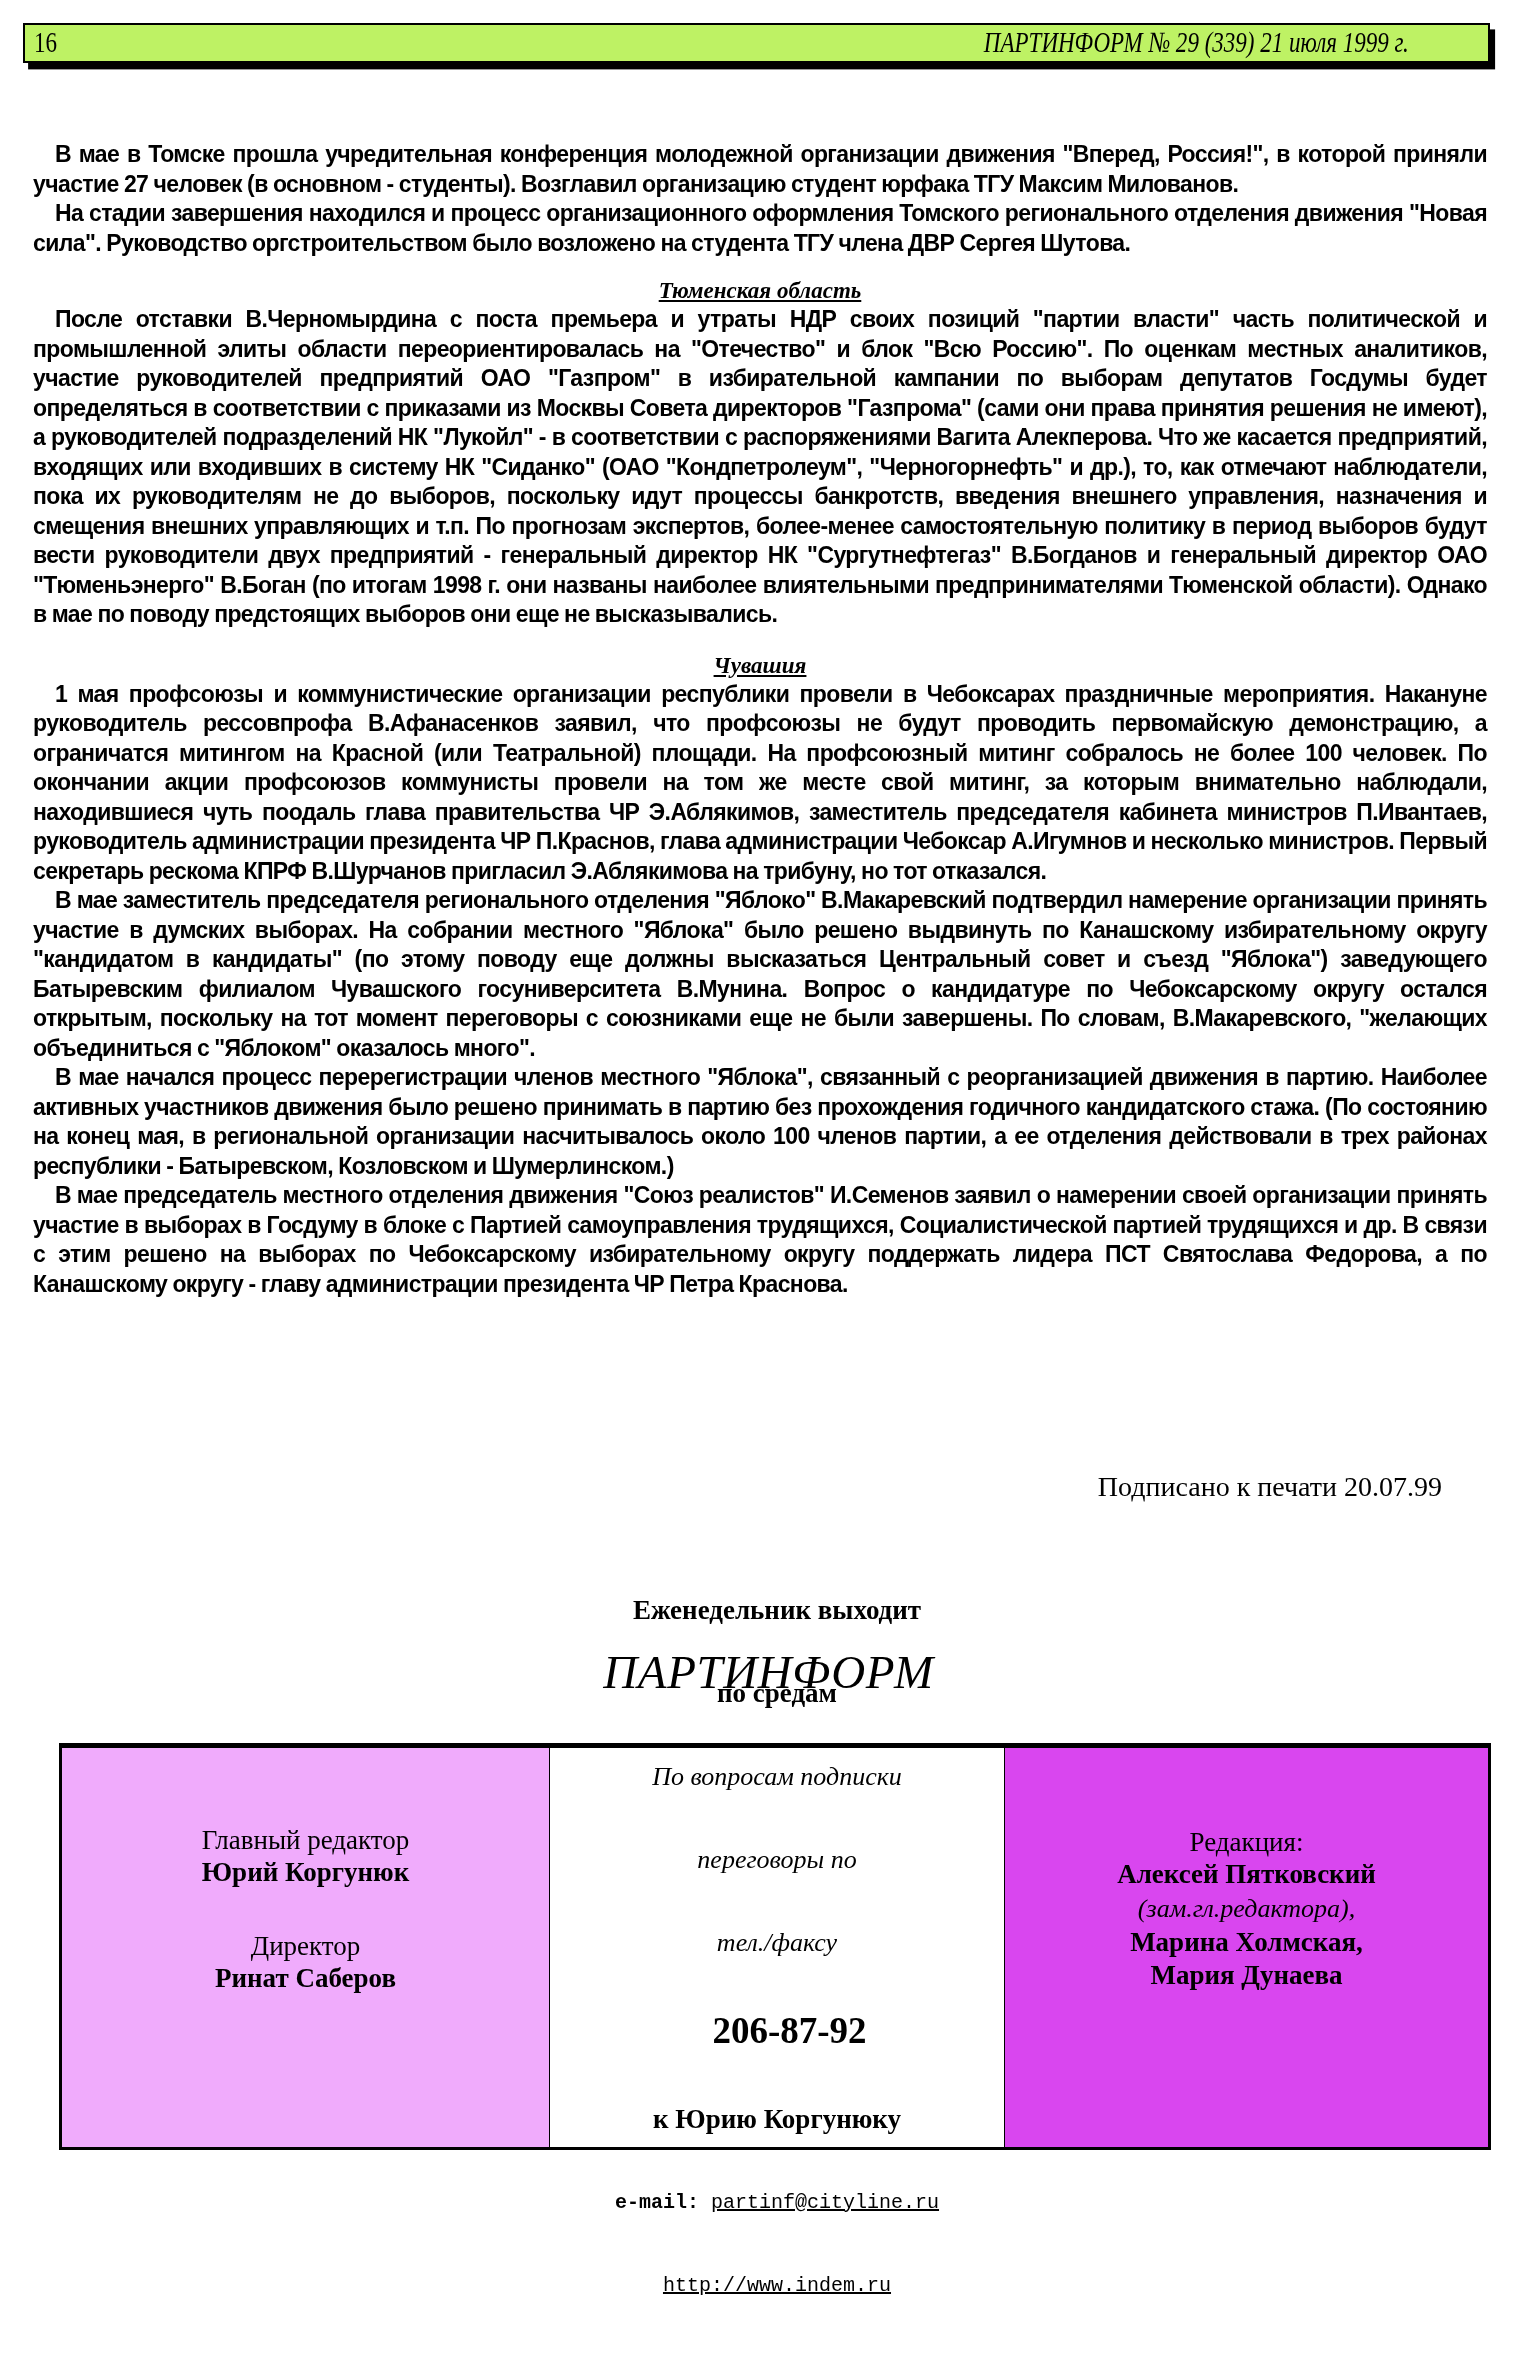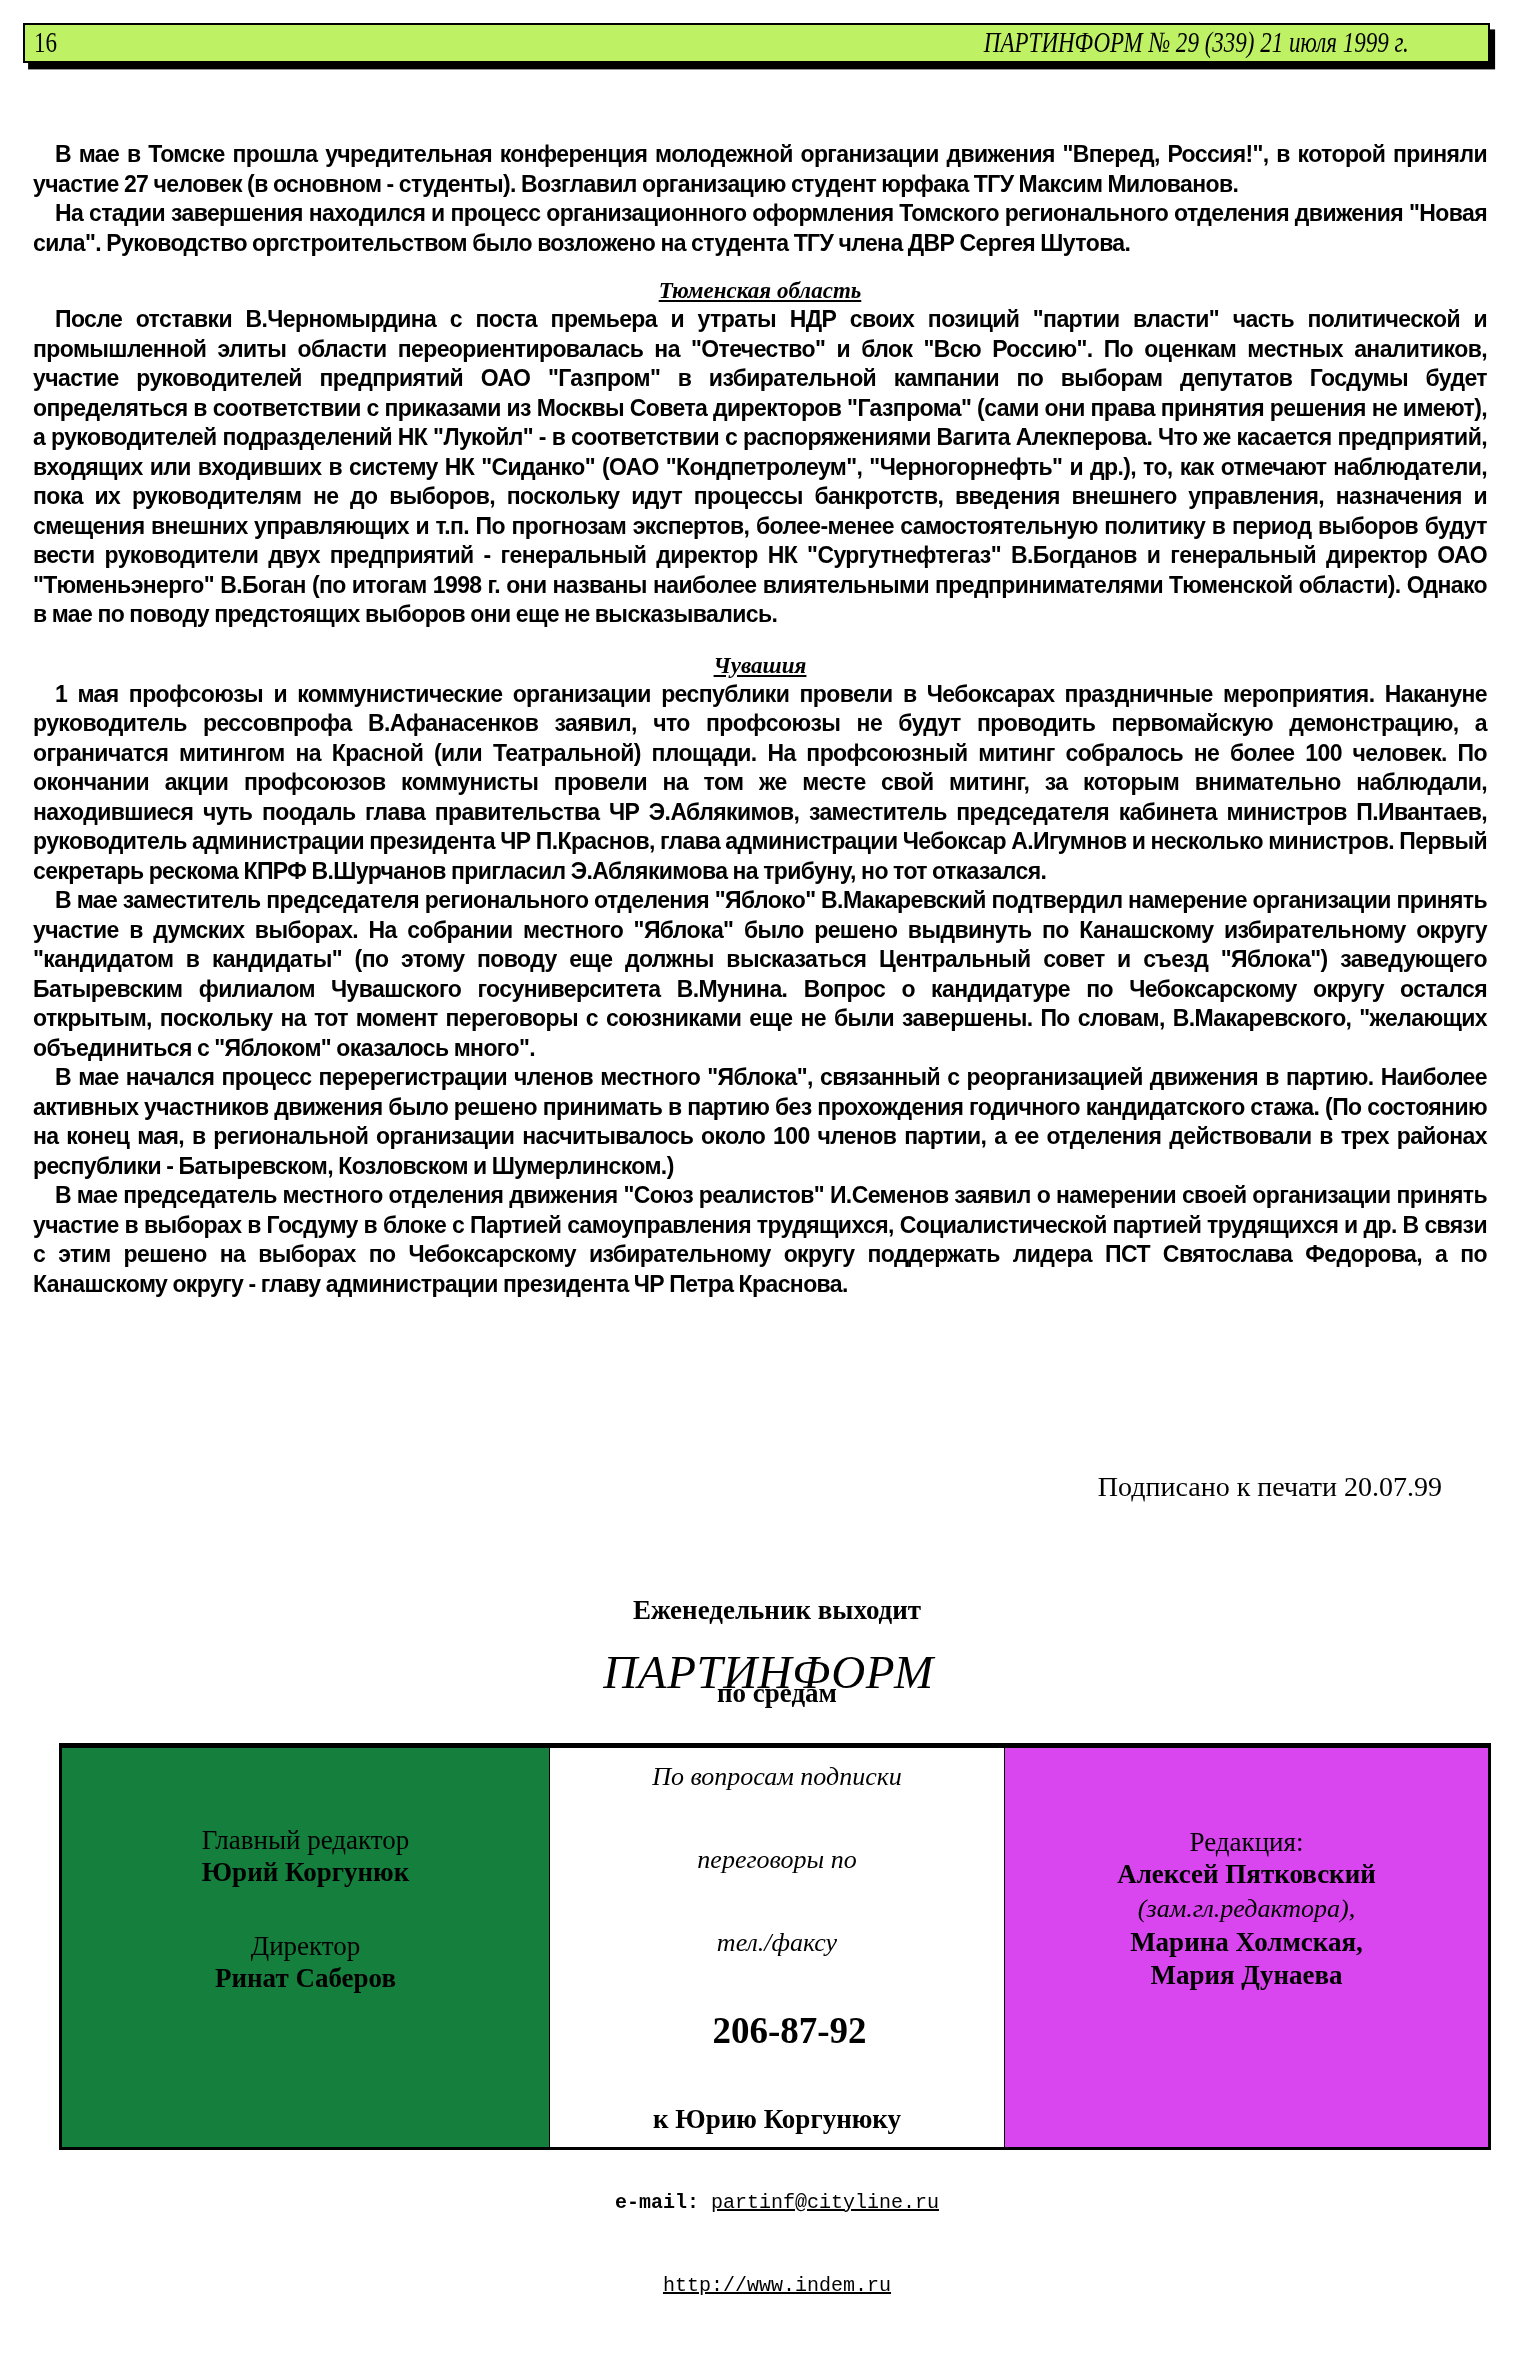--- a/index.html
+++ b/index.html
@@ -45,21 +45,21 @@
   .info-box {
     position: absolute; left: 59px; top: 1743px; width: 1432px; height: 407px;
     border: 3.8px solid #000; border-top-width: 5.1px; box-sizing: border-box;
     display: flex;
   }
   .info-col {
     box-sizing: border-box; display: flex; flex-direction: column;
     justify-content: center; align-items: center; text-align: center;
     font-family: "Liberation Serif", serif; color: #000;
   }
-  .info-col.left { width: 488px; background: #15803d; border-right: 1.9px solid #000; padding-bottom: 77px; }
+  .info-col.left { width: 488px; background: #f0abfc; border-right: 1.9px solid #000; padding-bottom: 77px; }
   .info-col.mid { width: 455px; background: #ffffff; border-right: 1.9px solid #000; gap: 48px; }
   .info-col.right { flex: 1; background: #d946ef; padding-bottom: 77px; }
 
   .role { font-size: 27px; line-height: 32px; }
   .name { font-size: 27px; line-height: 33px; font-weight: bold; }
   .gap { height: 41px; }
   .mid .bold { font-size: 27px; line-height: 35px; font-weight: bold; }
   .mid .ital { font-size: 26px; line-height: 35px; font-style: italic; }
   .mid .phone { font-size: 37px; line-height: 46px; font-weight: bold; margin-left: 25px; }
   .mid .email-line { font-size: 20px; line-height: 35px; font-family: Liberation Mono, monospace; }

